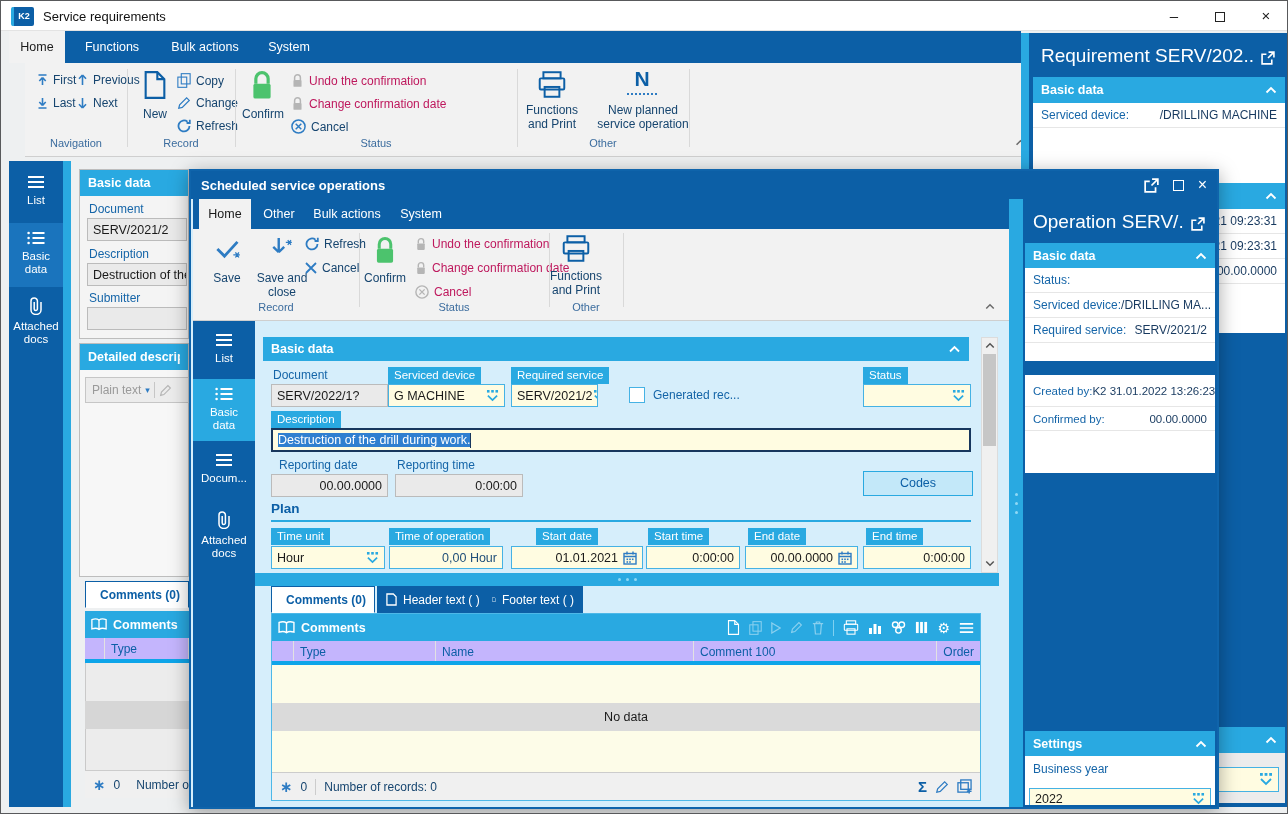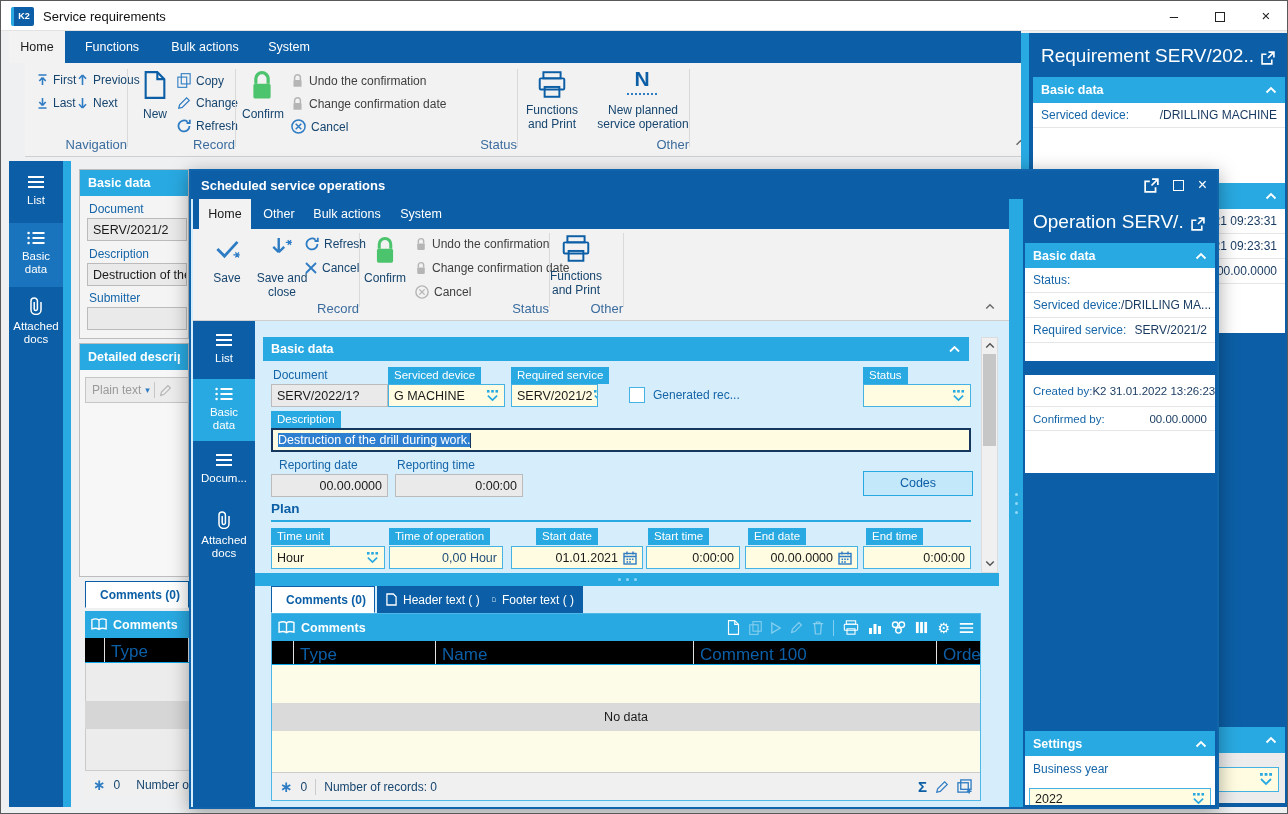--- a/index.html
+++ b/index.html
@@ -13,23 +13,23 @@
 .wtitle{left:42px;top:8px;font-size:13px;color:#121212}
 .wbtn{top:0;width:46px;height:30px;text-align:center;line-height:30px;font-size:15px;color:#222;cursor:default}
 .maxbox{display:inline-block;width:10px;height:10px;border:1px solid #222;vertical-align:middle}
 
 .mtabsbg{background:#0c5fa6}
 .wtab{height:32px;line-height:32px;text-align:center;font-size:12.5px;color:#fff}
 .wtab.on{background:#f2f2f2;color:#1a1a1a}
 
 .ribbon{background:#f2f2f2;border-bottom:1px solid #cfcfcf}
 .smb{display:flex;align-items:center;gap:5px;font-size:12px;color:#16456f;white-space:nowrap}
-.dis{color:#404040}
+.dis{color:#be185d}
 .biglab{font-size:12px;color:#16456f;text-align:center;white-space:nowrap}
-.glab{font-size:13px;color:#3b6c9e;text-align:right;white-space:nowrap}
+.glab{font-size:11px;color:#3b6c9e;text-align:center;white-space:nowrap}
 .gsep{width:1px;background:#d9d9d9}
 
 .sidebg{background:#0c5fa6}
 .snav{text-align:center;color:#fff;font-size:11.5px;line-height:13px;cursor:default}
 .snav .ic{margin:0 auto 5px auto;width:18px;color:#fff}
 .snav.sel{background:#29a9e1}
 .snav.sel2{background:#1a74bd}
 
 .hdrbar{background:#29a9e1;color:#fff;font-weight:bold;font-size:12.5px;display:flex;align-items:center;padding:0 8px}
 .hdrbar .sp{flex:1}
@@ -40,21 +40,21 @@
 .rt{margin-left:auto}
 .cmb{color:#29a9e1;margin-left:auto}
 
 .card{background:#fff;overflow:hidden}
 .crow{display:flex;align-items:center;height:25px;padding:0 8px;border-bottom:1px solid #e6e6e6;font-size:12px;overflow:hidden;white-space:nowrap}
 .clab{color:#1565a8}
 .cval{margin-left:auto;color:#17395f}
 .ptitle{color:#fff;font-size:19px;white-space:nowrap;overflow:hidden}
 
 .ghead{background:#29a9e1;color:#fff;display:flex;align-items:center;padding:0 6px;font-size:12.5px;font-weight:bold}
-.gcols{background:#000000;border-bottom:1px solid #0ea5e9;display:flex;font-size:17px;color:#0c5fa6}
+.gcols{background:#c4b5fd;border-bottom:4px solid #0ea5e9;display:flex;font-size:12px;color:#0c5fa6}
 .gc{border-right:1px solid #e2e2e2;padding:4px 6px;overflow:hidden;white-space:nowrap}
 .sbar{background:#f0f0f0;border-top:1px solid #ccc;display:flex;align-items:center;font-size:12px;color:#16456f;padding:0 8px;gap:8px}
 .tabbtn{display:flex;align-items:center;gap:6px;font-size:12px;color:#fff;background:#0c5fa6;border:1px solid #0c5fa6;padding:0 8px;height:27px;white-space:nowrap;overflow:hidden}
 .tabbtn.on{background:#fff;color:#0c5fa6;font-weight:bold;border-bottom-color:#fff}
 .tbi{opacity:.45}
 .dot{width:3px;height:3px;background:#8fd8f4;border-radius:50%;display:inline-block}
 </style>
 </head>
 <body>
 

